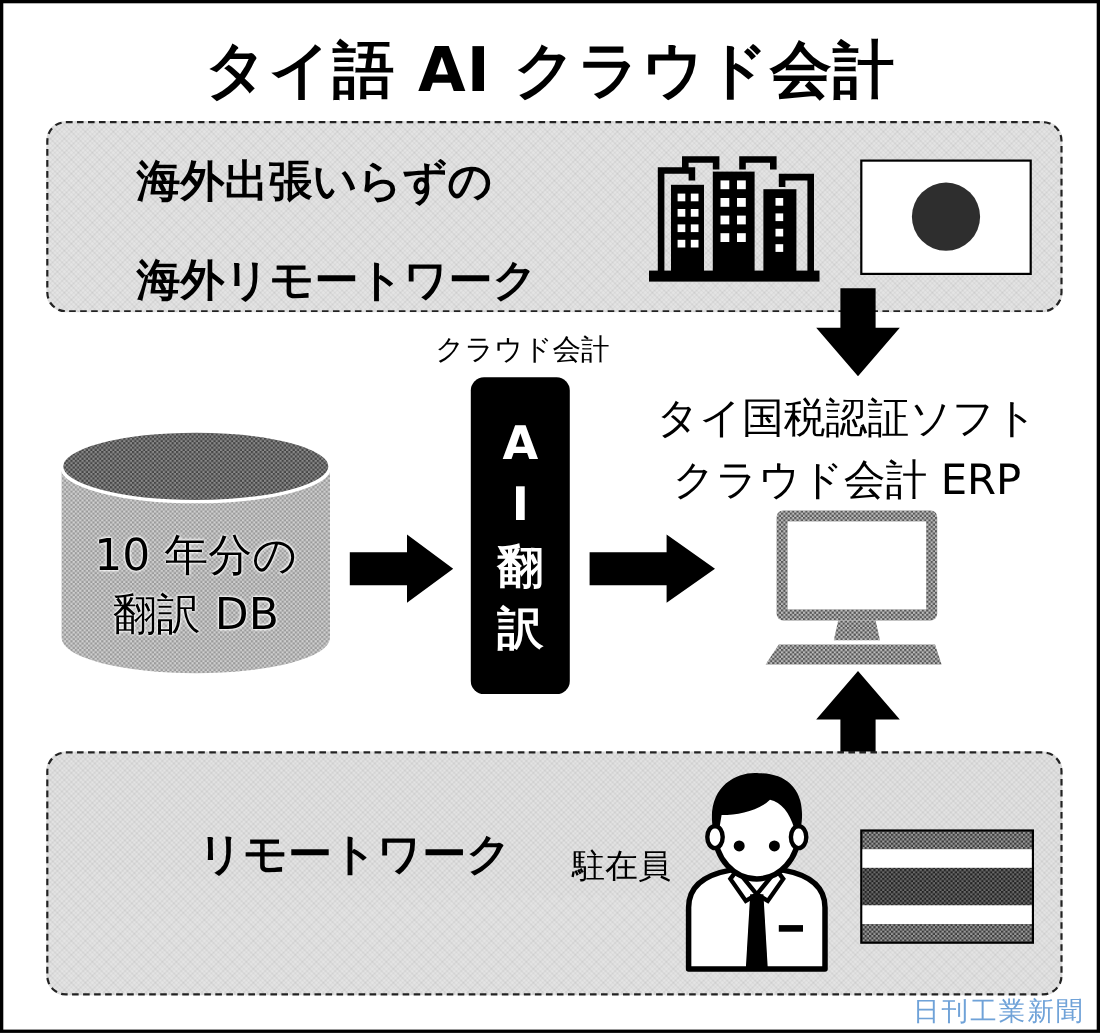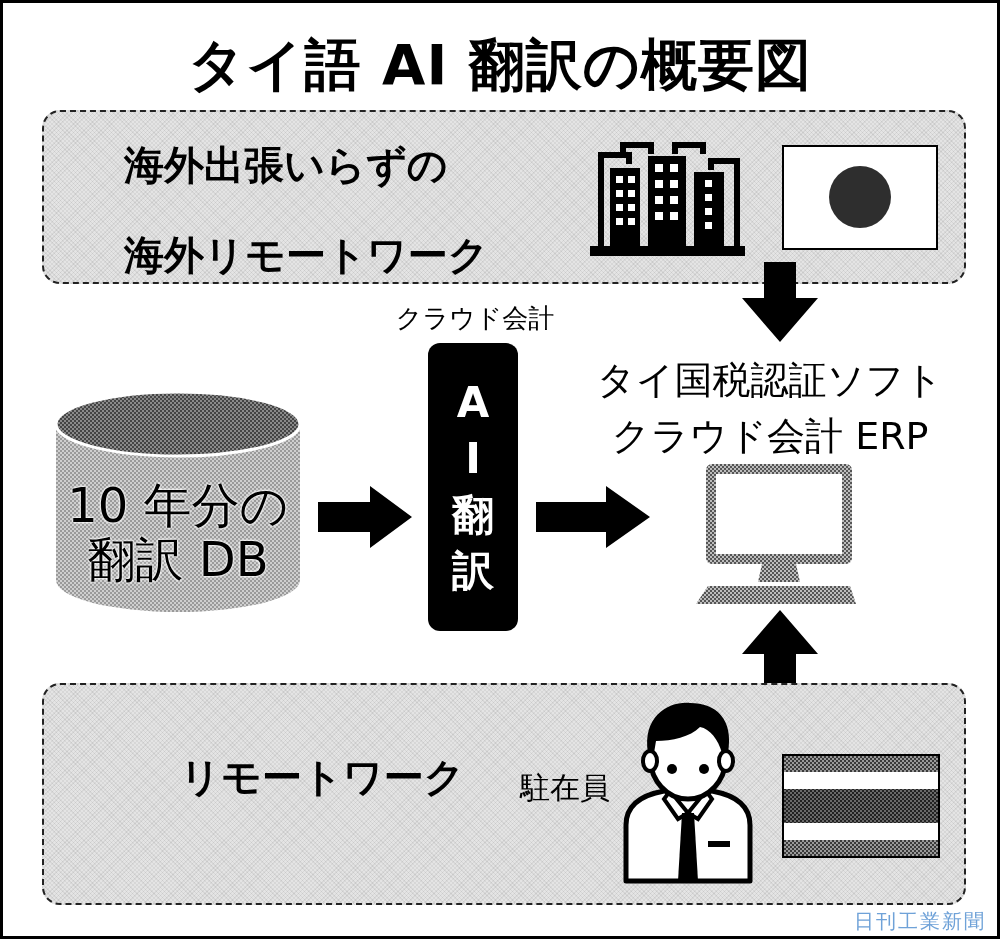--- a/index.html
+++ b/index.html
@@ -13,31 +13,31 @@
            background-image: repeating-linear-gradient(45deg, rgba(0,0,0,0.06) 0 1px, transparent 1px 3px),
                              repeating-linear-gradient(-45deg, rgba(0,0,0,0.06) 0 1px, transparent 1px 3px); }
   .panel-top { left: 42px; top: 110px; width: 920px; height: 170px; }
   .panel-bottom { left: 42px; top: 683px; width: 920px; height: 218px; }
   .ptext { font-size: 40px; font-weight: bold; line-height: 50px; }
   .label { font-size: 26px; line-height: 32px; }
   .big { font-size: 38px; line-height: 56px; text-align: center; }
   .ai-box { left: 428px; top: 343px; width: 90px; height: 288px; background: #000; border-radius: 12px;
             color: #fff; display: flex; flex-direction: column; align-items: center; justify-content: center; }
   .ai-box span { display: block; font-size: 42px; font-weight: bold; line-height: 56px; }
-  .db-text { font-size: 48px; line-height: 54px; text-align: center; color: #000;
+  .db-text { font-size: 40px; line-height: 54px; text-align: center; color: #000;
              text-shadow: 0 0 3px #fff, 0 0 3px #fff, 0 0 2px #fff; }
-  .credit { right: 14px; bottom: 4px; font-size: 20px; color: #6fa2d8; letter-spacing: 2px; }
+  .credit { right: 14px; bottom: 4px; font-size: 24px; color: #6fa2d8; letter-spacing: 2px; }
   svg { position: absolute; overflow: visible; }
 </style>
 </head>
 <body>
 
 <div class="frame"></div>
 
-<div class="abs title">タイ語 AI 翻訳の概要図</div>
+<div class="abs title">タイ語 AI クラウド会計</div>
 
 <div class="abs panel panel-top"></div>
 <div class="abs ptext" style="left:124px; top:140px;">海外出張いらずの</div>
 <div class="abs ptext" style="left:124px; top:194px;margin-top:36px;">海外リモートワーク</div>
 
 <svg style="left:590px; top:130px;" width="160" height="130" viewBox="0 0 160 130">
   <g fill="#000">
     <path d="M30 12 h34 v12 h-6 v-6 h-22 v6 h-6 z"></path>
     <path d="M82 12 h34 v12 h-6 v-6 h-22 v6 h-6 z"></path>
     <path d="M8 22 h34 v12 h-6 v-6 h-22 v90 h-6 z"></path>

